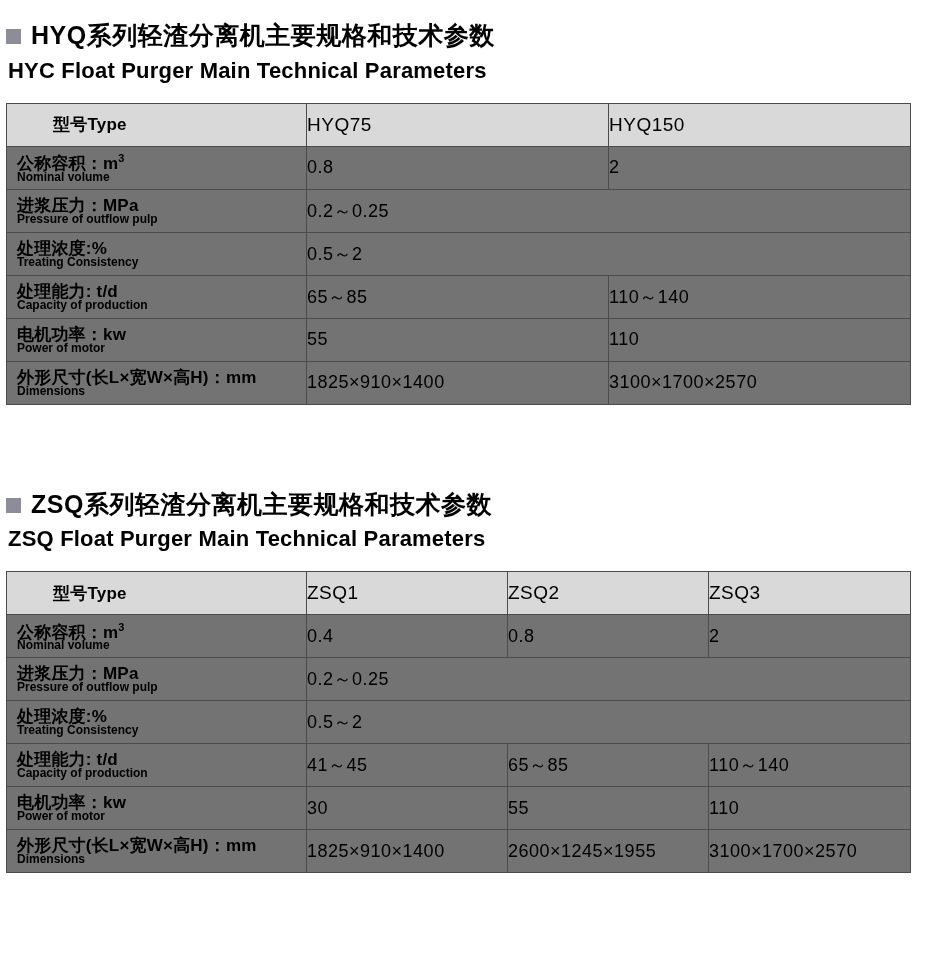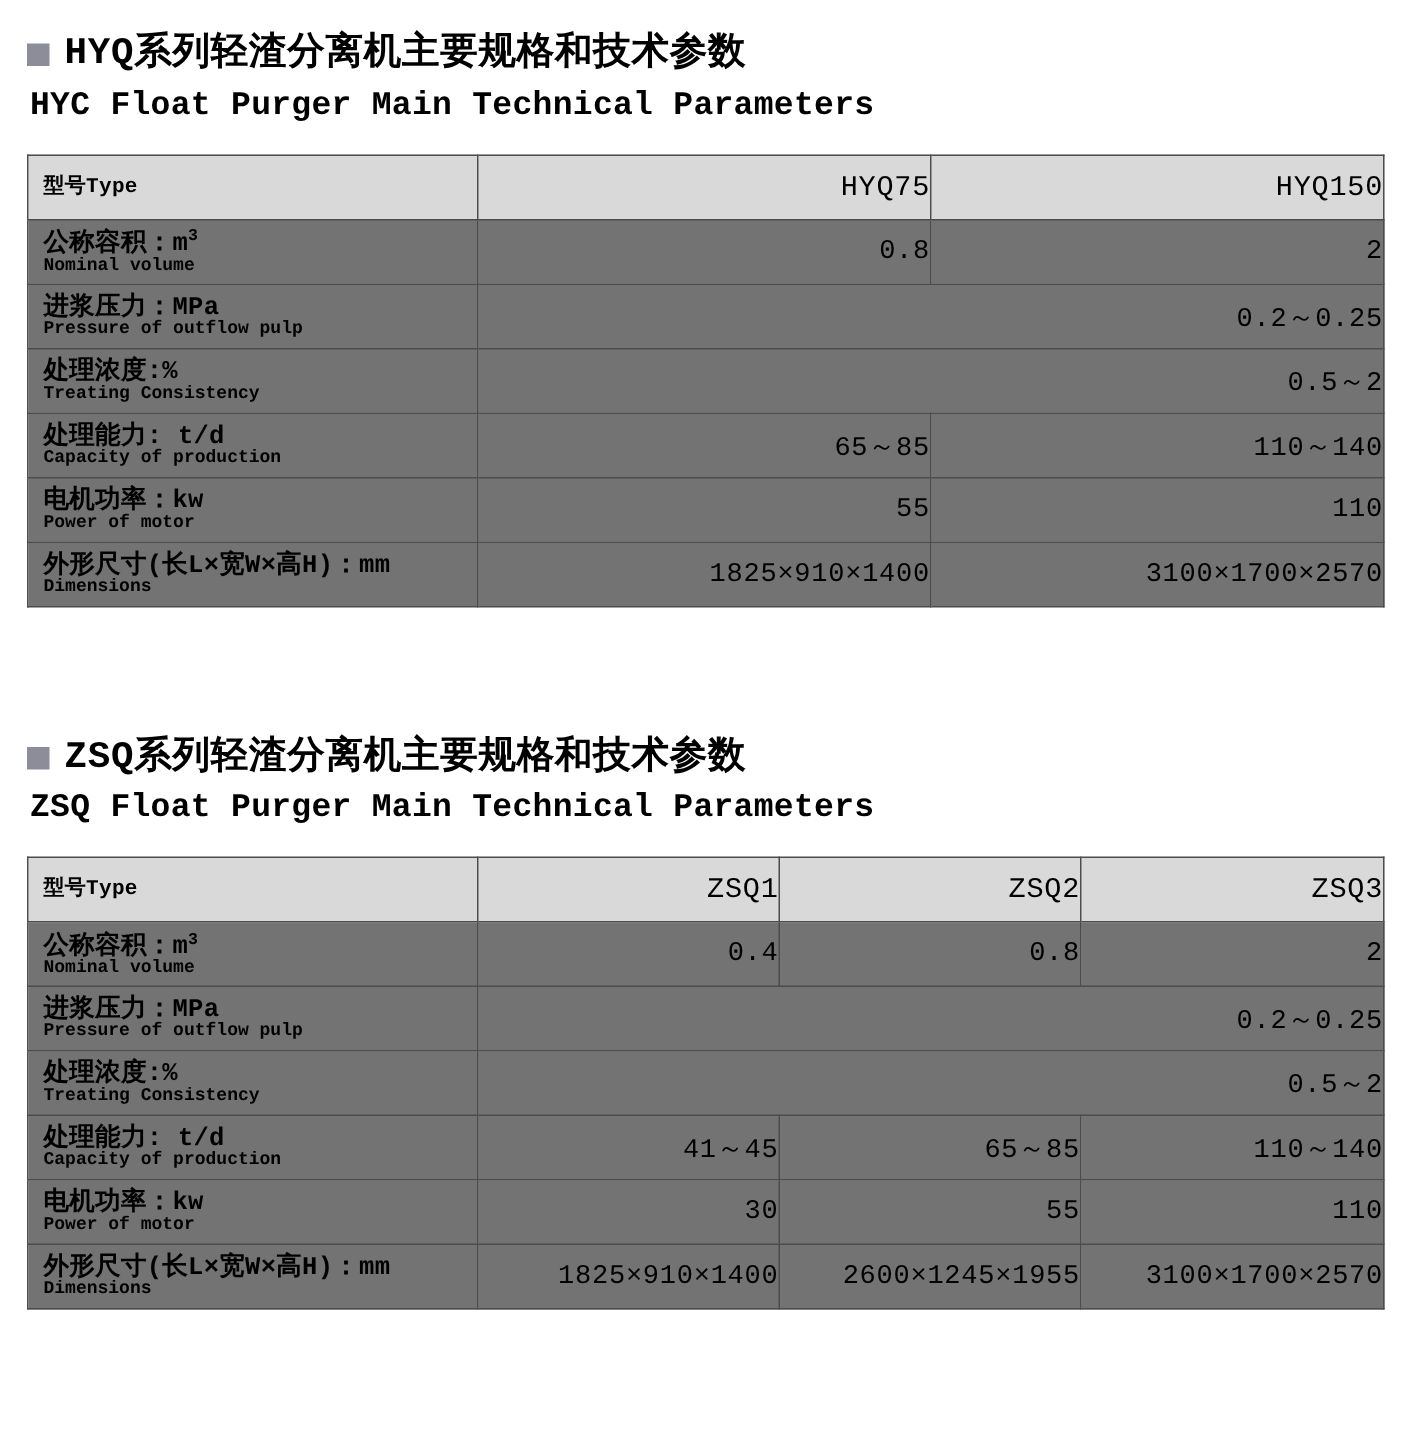--- a/index.html
+++ b/index.html
@@ -9,23 +9,22 @@
   }
   body {
     width: 940px;
     height: 958px;
     font-family: "Liberation Sans", sans-serif;
     color: #000000;
     position: relative;
     overflow: hidden;
   }
   .page {
-    padding: 22px 18px 0 18px;
+    padding: 22px 18px 0 6px;
     box-sizing: border-box;
-    font-family: Liberation Mono, monospace;
   }
   .section {
     margin-bottom: 0;
   }
   .section + .section {
     margin-top: 86px;
   }
   .heading-row {
     display: flex;
     align-items: center;
@@ -85,24 +84,25 @@
     vertical-align: super;
     font-weight: bold;
   }
   .rowlabel .en {
     font-size: 12px;
     font-weight: bold;
     margin-top: -1px;
     white-space: nowrap;
   }
   .rowlabel.single .cn {
-    font-size: 14px;
+    font-size: 17px;
+    margin-left: 36px;
   }
   .val {
-    text-align: right;
+    text-align: left;
     font-size: 18px;
     letter-spacing: 0.5px;
   }
   .val.head-val {
     font-size: 19px;
   }
   .small-cn {
     font-size: 15px;
   }
 </style>

